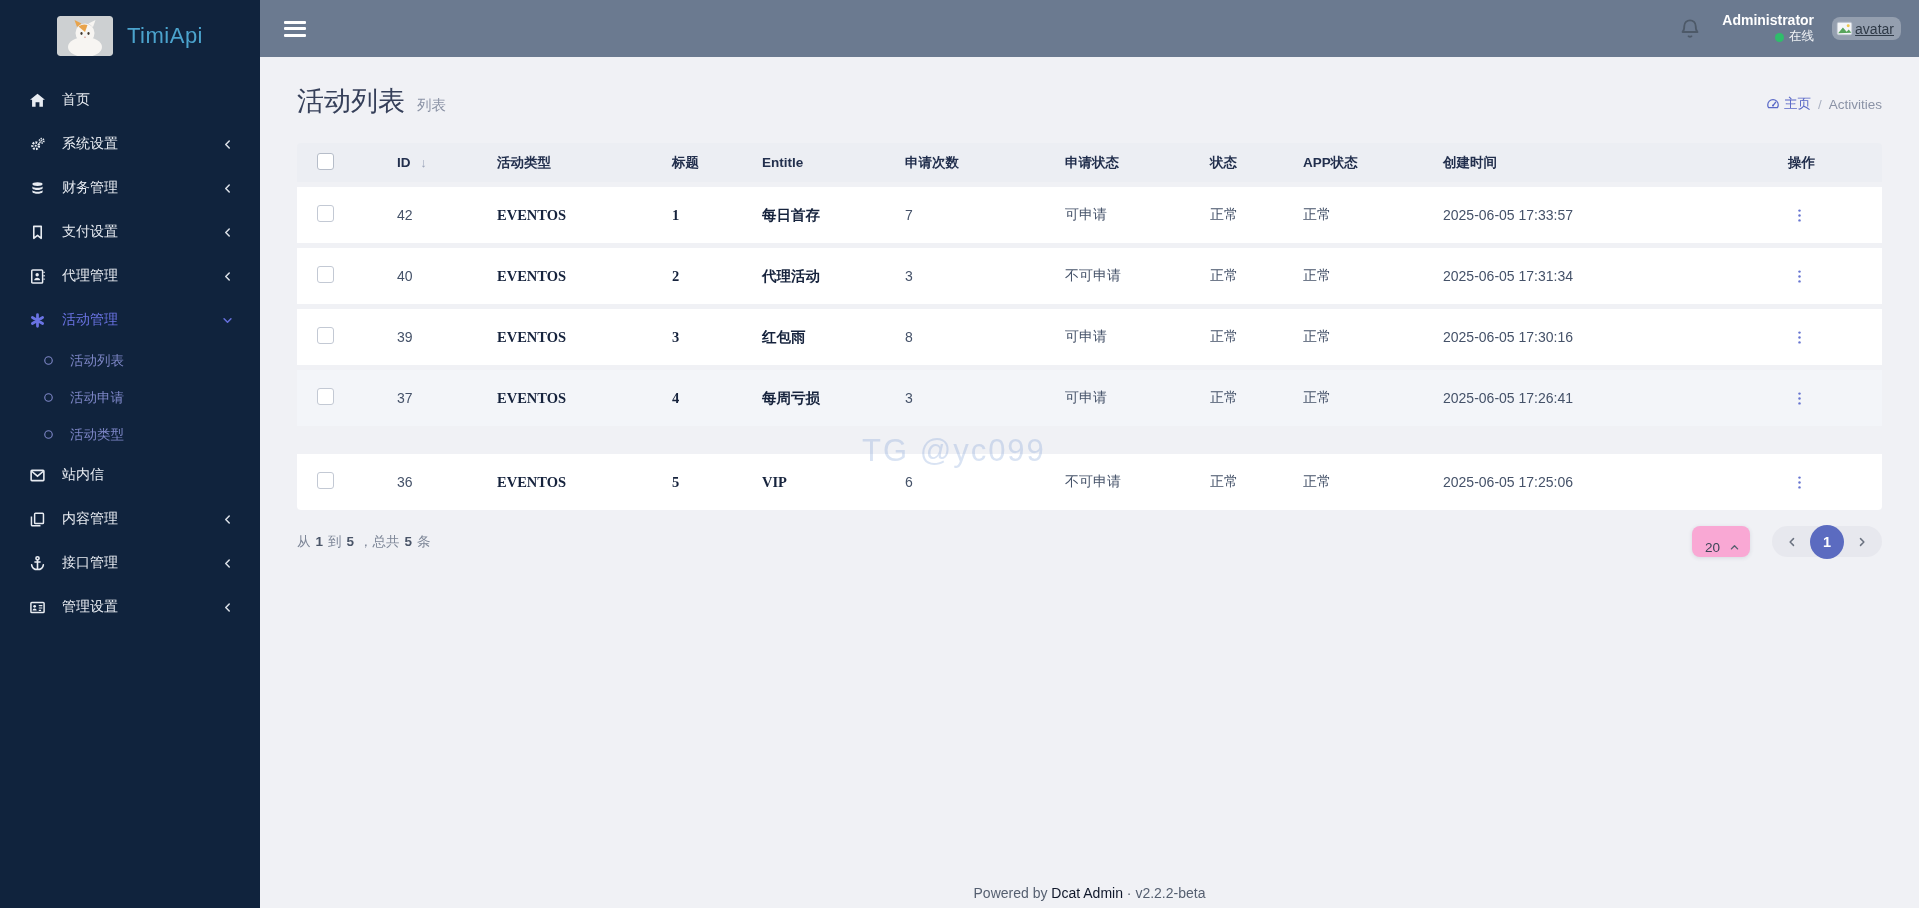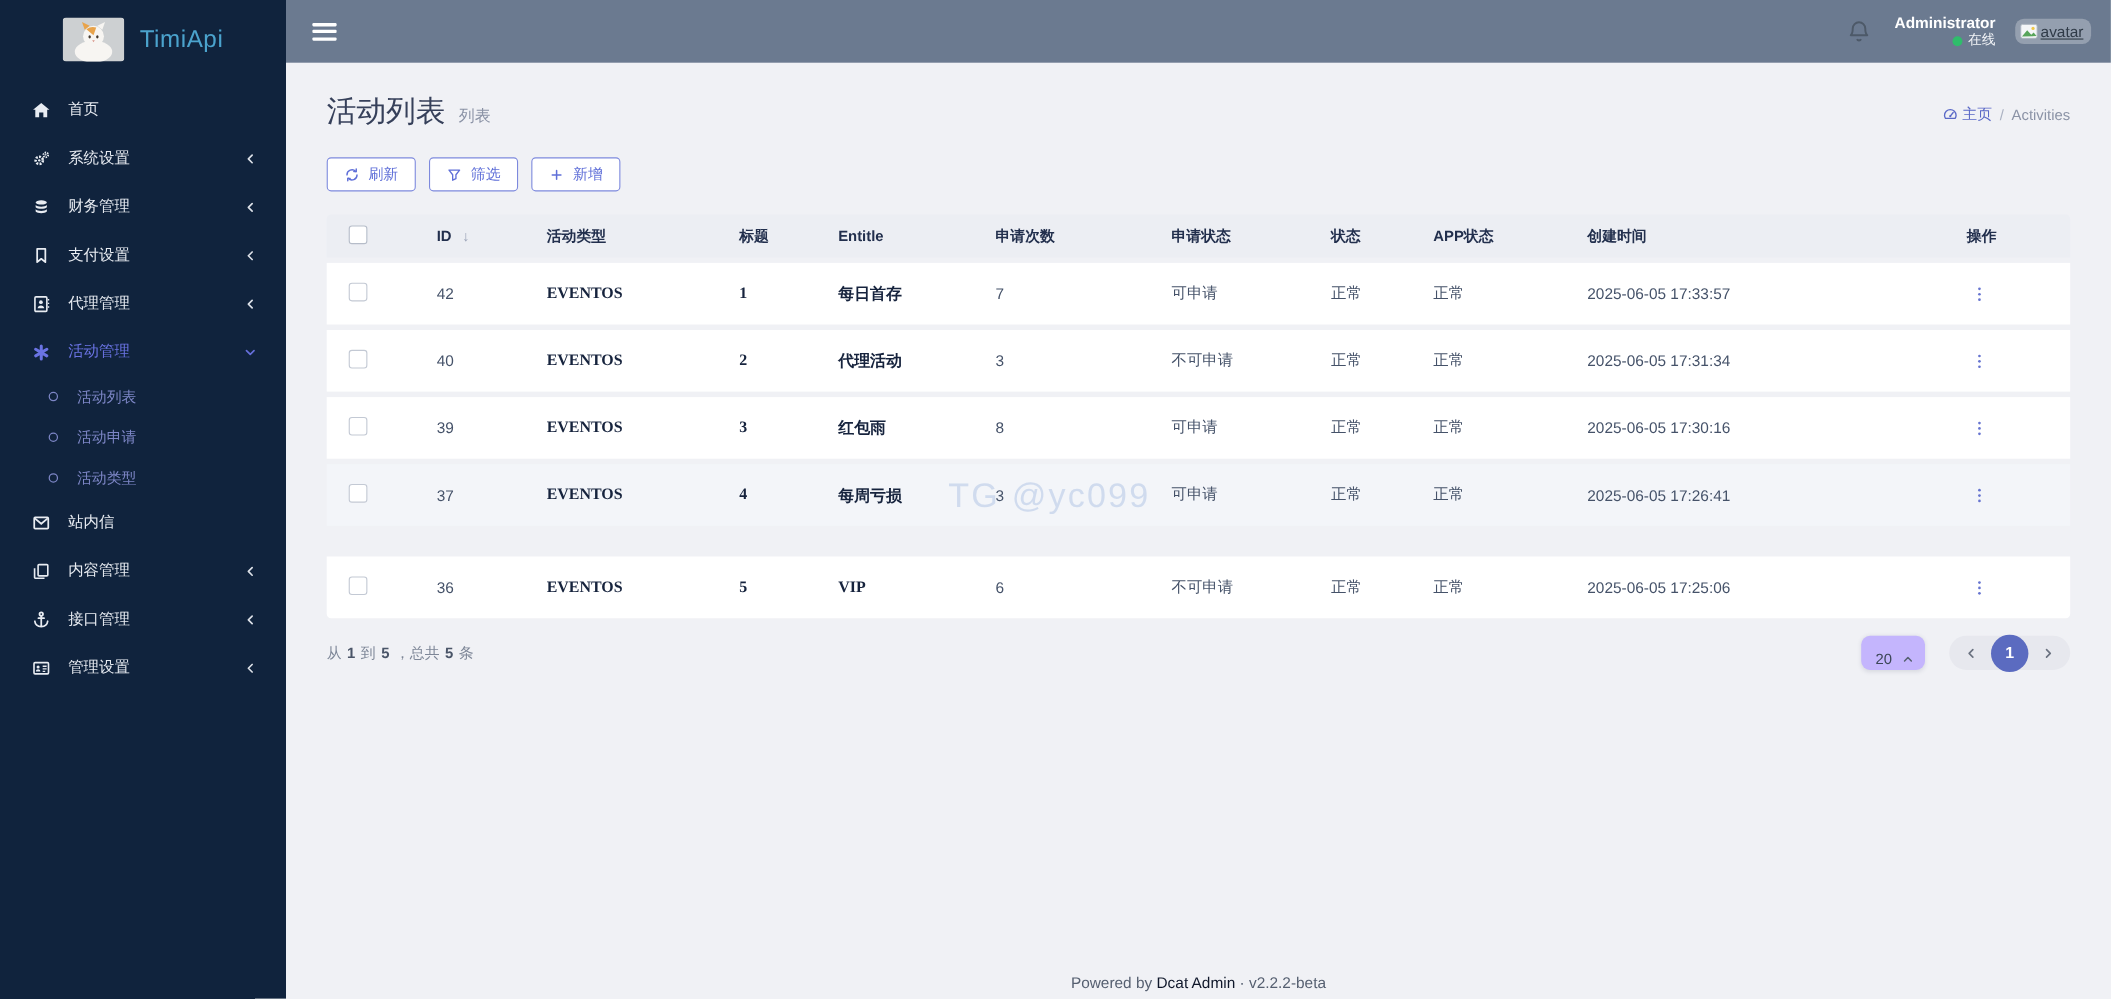--- a/index.html
+++ b/index.html
@@ -74,21 +74,21 @@
   .thead .checkbox { border-color:#b6bdc9; }
   .sort-icon { color:#9aa3b8; font-size:13px; margin-left:6px; font-weight:400; }
   .dots { width:22px; height:22px; color:#6674d0; cursor:pointer; display:flex; align-items:center; justify-content:center; }
   .dots svg { width:17px; height:17px; }
 
   
   .tfoot { display:flex; align-items:center; margin-top:16px; }
   .summary { font-size:13.5px; color:#7d8697; display:flex; gap:5px; align-items:center; }
   .summary b { color:#4a5568; }
   .pager-zone { margin-left:auto; display:flex; align-items:center; gap:22px; }
-  .pagesize { background:#c4b5fd; border-radius:8px; box-shadow:0 1px 4px rgba(40,50,80,.12); height:31px; min-width:56px; padding:12px 10px 0 13px; display:flex; align-items:center; gap:9px; font-size:13.5px; color:#3c4657; cursor:pointer; }
+  .pagesize { background:#f9a8d4; border-radius:8px; box-shadow:0 1px 4px rgba(40,50,80,.12); height:31px; min-width:56px; padding:12px 10px 0 13px; display:flex; align-items:center; gap:9px; font-size:13.5px; color:#3c4657; cursor:pointer; }
   .pagesize svg { width:11px; height:11px; color:#55606e; }
   .pager { background:#e7e8ee; border-radius:17px; height:31px; display:flex; align-items:center; padding:0 12px; gap:10px; }
   .pg-arrow { width:16px; height:16px; color:#6b7280; cursor:pointer; display:flex; align-items:center; justify-content:center; }
   .pg-arrow svg { width:12px; height:12px; }
   .pg-current { width:34px; height:34px; border-radius:50%; background:var(--pager-active,#5b6bc0); color:#fff; font-size:14.5px; font-weight:700; display:flex; align-items:center; justify-content:center; cursor:pointer; }
 
   
   .page-footer { margin-top:auto; text-align:center; padding-bottom:7px; font-size:14px; color:#555f70; }
   .page-footer a { color:#0f172a; text-decoration:none; cursor:pointer; }
   .watermark { position:absolute; left:602px; top:376px; font-size:31px; color:rgba(108,148,208,.26); letter-spacing:2px; pointer-events:none; white-space:nowrap; z-index:5; }
@@ -323,41 +323,20 @@
                 <path d="M8 9.8 11 6" stroke-linecap="round"></path>
                 <circle cx="8" cy="9.8" r="1.1" fill="currentColor" stroke="none"></circle>
               </svg>
             <span>主页</span>
           </span>
           <span class="bc-sep">/</span>
           <span class="bc-current">Activities</span>
         </div>
       </div>
 
-      <div class="toolbar">
-        <button class="btn">
-          <svg viewBox="0 0 16 16" fill="none" stroke="currentColor" stroke-width="1.5" stroke-linecap="round">
-              <path d="M13.2 8a5.2 5.2 0 0 1-9 3.6M2.8 8a5.2 5.2 0 0 1 9-3.6"></path>
-              <path d="M12.4 1.9v2.5H9.9M3.6 14.1v-2.5h2.5"></path>
-            </svg>
-          <span>刷新</span>
-        </button>
-        <button class="btn">
-          <svg viewBox="0 0 16 16" fill="none" stroke="currentColor" stroke-width="1.4" stroke-linejoin="round">
-              <path d="M2.5 3h11L9.7 7.8v4.1l-3.4 1.6V7.8z"></path>
-            </svg>
-          <span>筛选</span>
-        </button>
-        <button class="btn btn-add">
-          <svg viewBox="0 0 16 16" fill="none" stroke="currentColor" stroke-width="1.6" stroke-linecap="round">
-              <path d="M8 3.5v9M3.5 8h9"></path>
-            </svg>
-          <span>新增</span>
-        </button>
-      </div>
 
       <div class="grid">
         <div class="trow thead">
             <div class="cell"><span class="checkbox"></span></div>
             <div class="cell c-id">ID <span class="sort-icon">↓</span></div>
             <div class="cell c-type">活动类型</div>
             <div class="cell c-title">标题</div>
             <div class="cell c-entitle">Entitle</div>
             <div class="cell c-count">申请次数</div>
             <div class="cell c-apply-status">申请状态</div>

